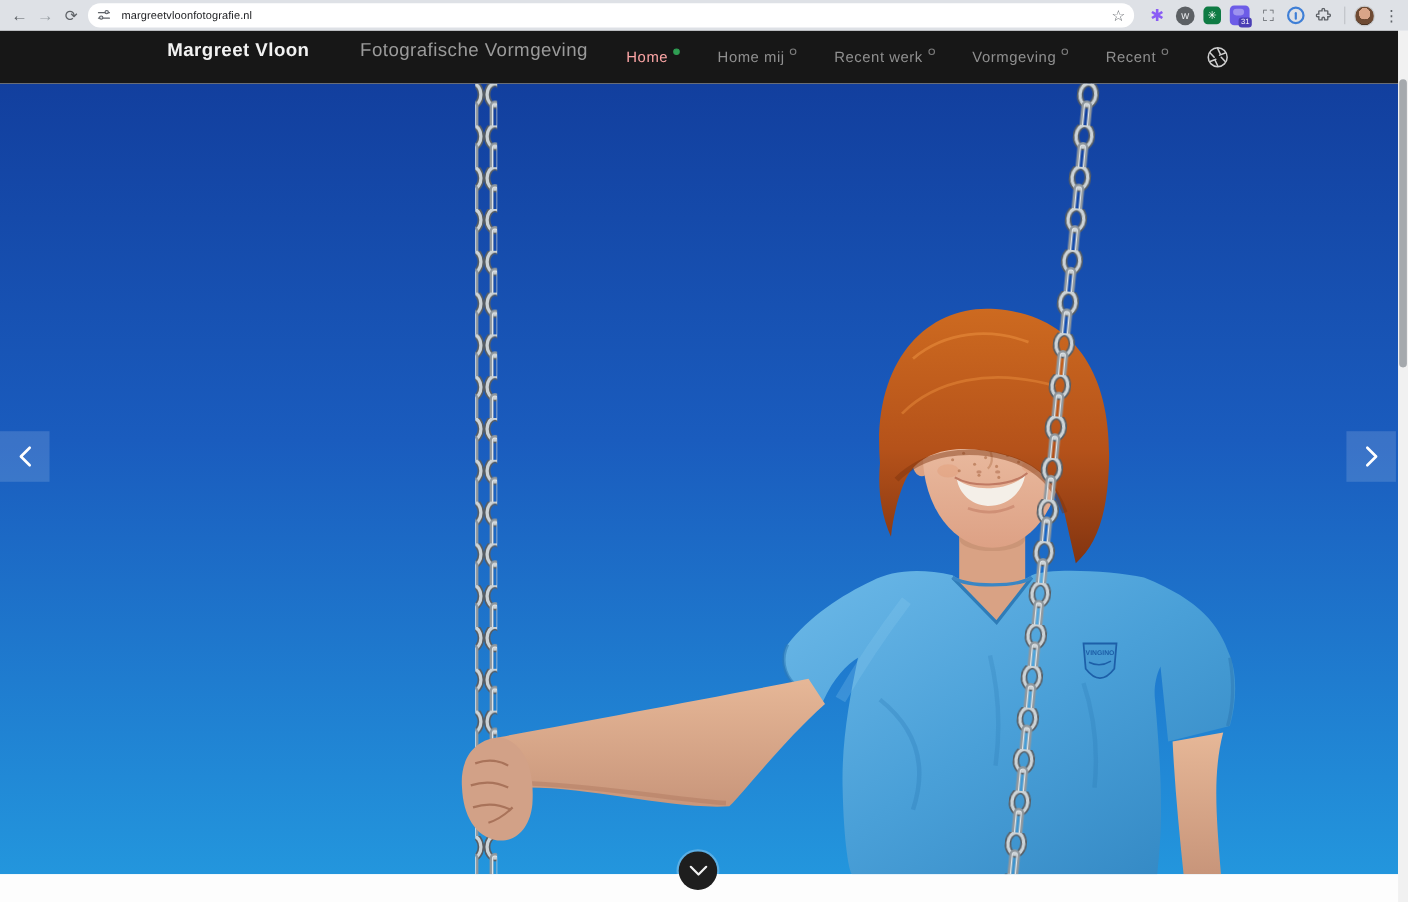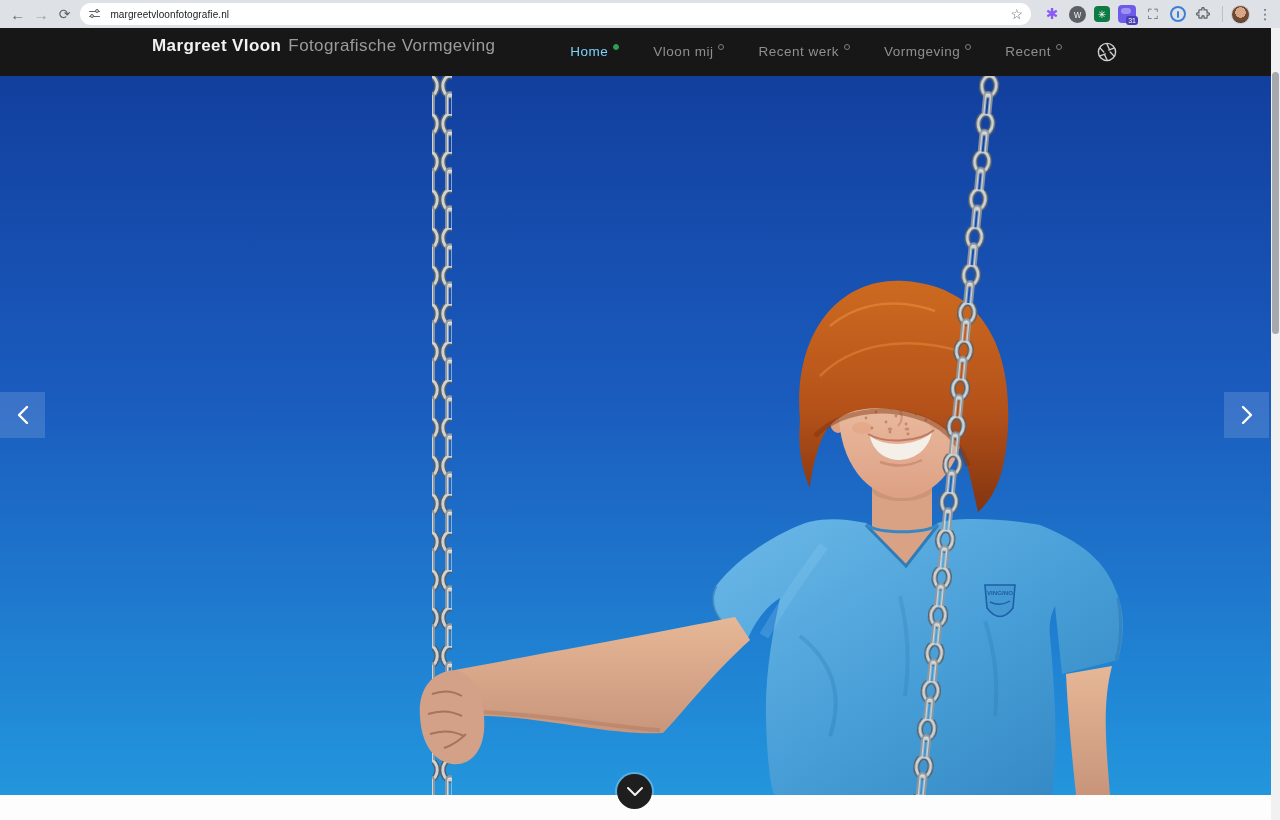--- a/index.html
+++ b/index.html
@@ -34,25 +34,25 @@
   .ext.bluering { width:16px; height:16px; border-radius:50%; border:2.5px solid #3f7fd6; }
   .ext.bluering::after { content:""; width:2.5px; height:7px; background:#3f7fd6; border-radius:1px; }
   .ext-sep { width:1px; height:16px; background:#bdc1c6; margin-left:2px; }
   .avatar { width:19px; height:19px; border-radius:50%; margin-left:8px; background:radial-gradient(circle at 50% 38%, #d9a588 0 38%, #6e4a33 39% 70%, #4a3222 71%); border:1px solid #c7cacd; cursor:pointer; flex:none; }
   .menu-dots { color:#5f6368; font-size:14px; margin:0 8px 0 8px; cursor:pointer; }
 
   
   .site-navbar { position:absolute; left:0; top:28px; width:1271px; height:48px; background:#171717; }
   .brand { position:absolute; left:152px; top:0; height:36px; display:flex; align-items:center; font-size:17px; letter-spacing:.4px; cursor:pointer; }
   .brand .primary { color:#f2f2f2; font-weight:bold; margin-right:7px; }
-  .brand .secondary { color:#9b9b9b; font-weight:normal; }
+  .brand .secondary { color:#9b9b9b; font-weight:normal;margin-left:39px; }
   .site-nav { position:absolute; right:153px; top:0; height:48px; display:flex; align-items:center; gap:34px; }
   .nav-item { display:flex; align-items:flex-start; gap:5px; cursor:pointer; }
   .nav-item .lbl { font-size:13.5px; color:#8f8f8f; letter-spacing:.5px; line-height:20px; }
-  .nav-item.active .lbl { color:#7dd3fc; }
+  .nav-item.active .lbl { color:#fca5a5; }
   .nav-ind { width:6px; height:6px; border-radius:50%; border:1px solid #7d7d7d; margin-top:2px; }
   .nav-item.active .nav-ind { background:#2f9e53; border-color:#2f9e53; }
   .aperture { width:22px; height:22px; display:flex; align-items:center; justify-content:center; cursor:pointer; }
 
   
   .hero { position:absolute; left:0; top:76px; width:1271px; height:719px; overflow:hidden; }
   .white-strip { position:absolute; left:0; top:795px; width:1271px; height:25px; background:#fdfdfd; }
 
   .carousel-arrow { position:absolute; width:45px; height:46px; background:rgba(255,255,255,0.14); display:flex; align-items:center; justify-content:center; cursor:pointer; }
   .carousel-arrow.left { left:0; top:392px; }
@@ -108,21 +108,21 @@
     <div class="brand">
       <span class="primary">Margreet Vloon</span>
       <span class="secondary">Fotografische Vormgeving</span>
     </div>
     <div class="site-nav">
       <div class="nav-item active">
         <span class="lbl">Home</span>
         <span class="nav-ind"></span>
       </div>
       <div class="nav-item">
-        <span class="lbl">Vloon mij</span>
+        <span class="lbl">Home mij</span>
         <span class="nav-ind"></span>
       </div>
       <div class="nav-item">
         <span class="lbl">Recent werk</span>
         <span class="nav-ind"></span>
       </div>
       <div class="nav-item">
         <span class="lbl">Vormgeving</span>
         <span class="nav-ind"></span>
       </div>

